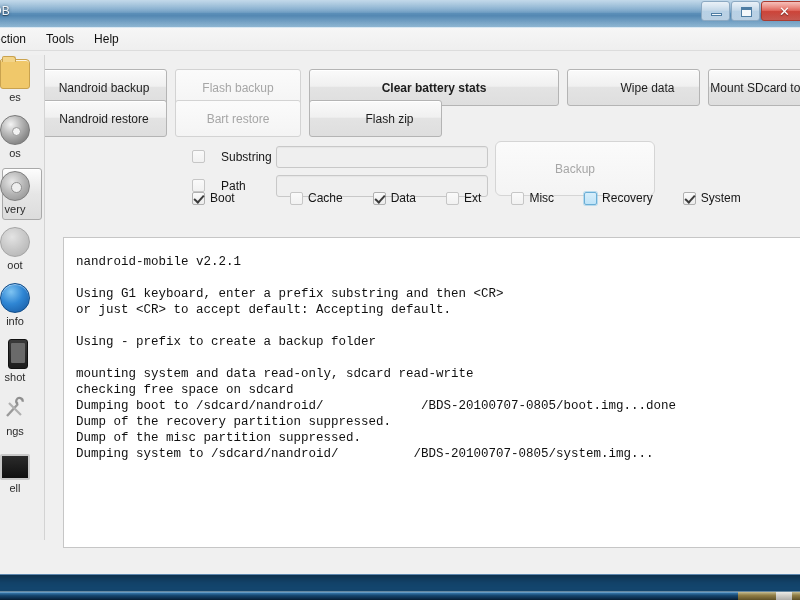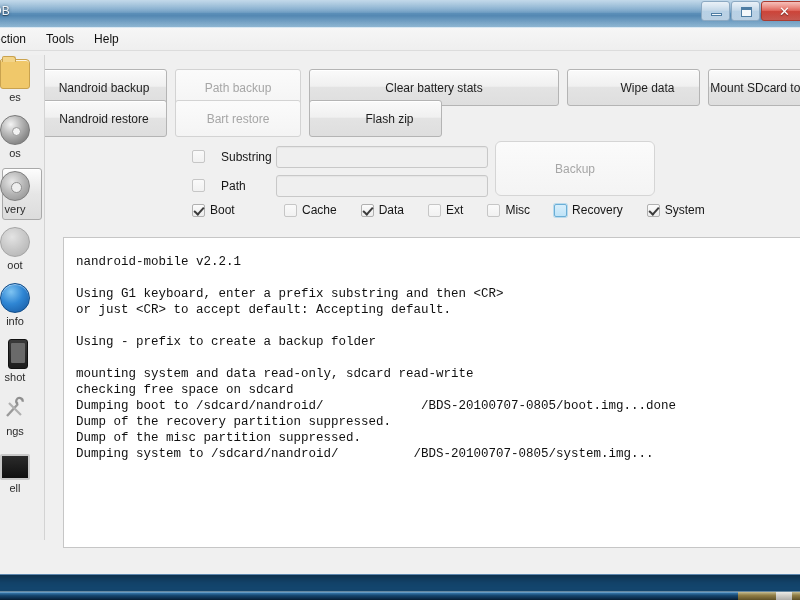--- a/index.html
+++ b/index.html
@@ -343,21 +343,21 @@
     overflow: hidden;
   }
   .qbtn.disabled {
     color: #a6a6a6;
     background: linear-gradient(180deg, #fbfbfb 0%, #f4f4f4 100%);
     border-color: #d3d3d3;
     box-shadow: none;
   }
   .w-nand   { width: 126px; }
   .w-bart   { width: 126px; }
-  .w-clear  { width: 250px; }
+  .w-clear  { width: 250px; font-weight: bold; }
   .w-wipe   { width: 133px; padding-left: 28px; }
   .w-mount  { width: 148px; }
 
   
   .formblock {
     position: absolute;
     left: 213px;
     top: 94px;
     width: 480px;
   }
@@ -435,24 +435,24 @@
     align-items: center;
     justify-content: center;
     box-sizing: border-box;
     font-family: "Liberation Sans", sans-serif;
   }
 
   
   .partrow {
     position: absolute;
     left: 213px;
-    top: 152px;
-    display: flex;
-    align-items: center;
-    gap: 8px;
+    top: 140px;
+    display: flex;
+    align-items: center;
+    gap: 14px;
   }
   .partitem {
     display: flex;
     align-items: center;
     gap: 5px;
     margin-right: 16px;
   }
   .partitem.first { width: 84px; margin-right: 0; }
 
   
@@ -507,21 +507,21 @@
     <div class="menubar">
       <div class="menu-item">ection</div>
       <div class="menu-item">Tools</div>
       <div class="menu-item">Help</div>
     </div>
 
     <div class="content">
 
       <div class="btnrow r1">
         <div class="qbtn w-nand">Nandroid backup</div>
-        <div class="qbtn w-bart disabled">Path backup</div>
+        <div class="qbtn w-bart disabled">Flash backup</div>
         <div class="qbtn w-clear">Clear battery stats</div>
         <div class="qbtn w-wipe">Wipe data</div>
         <div class="qbtn w-mount">Mount SDcard to computer</div>
       </div>
 
       <div class="btnrow r2">
         <div class="qbtn w-nand">Nandroid restore</div>
         <div class="qbtn w-bart disabled">Bart restore</div>
         <div class="qbtn w-wipe">Flash zip</div>
       </div>

